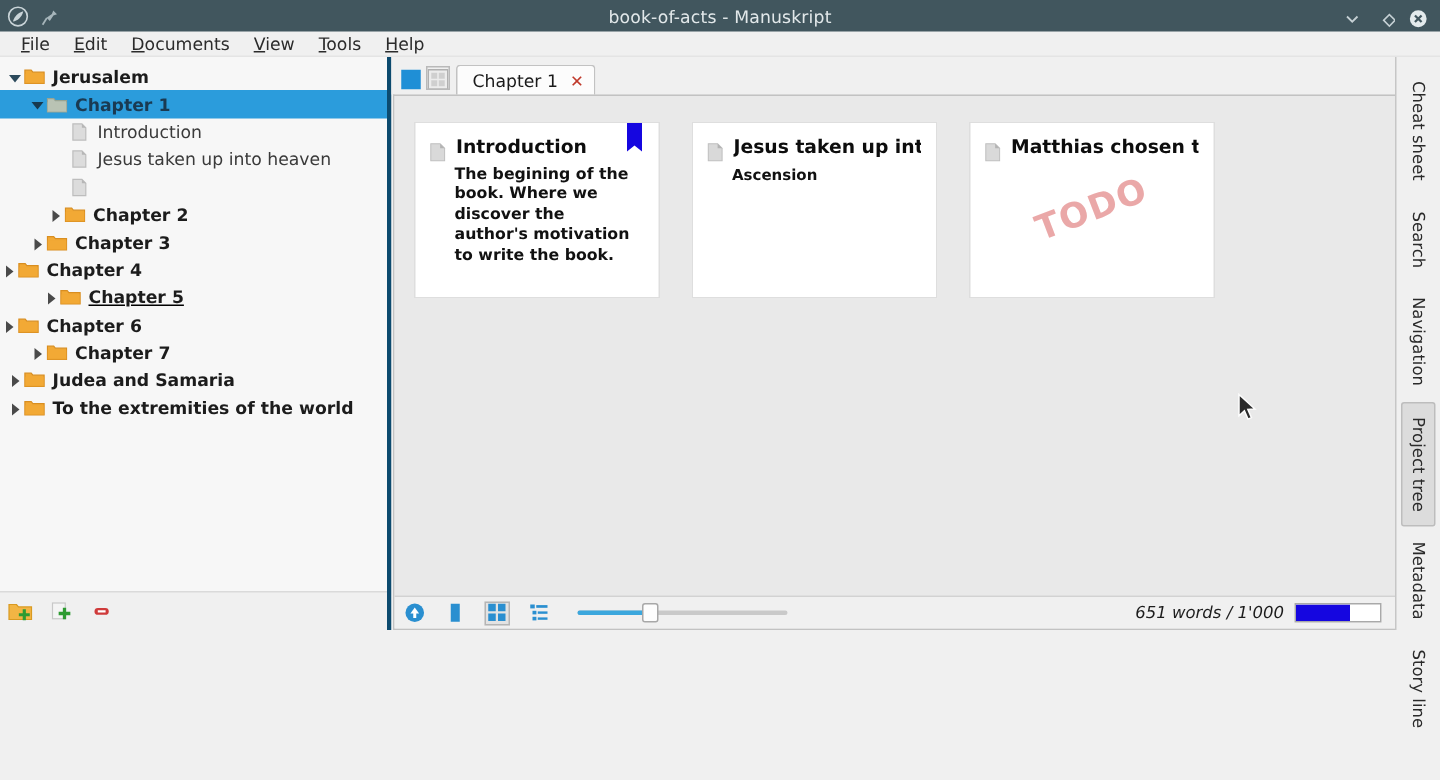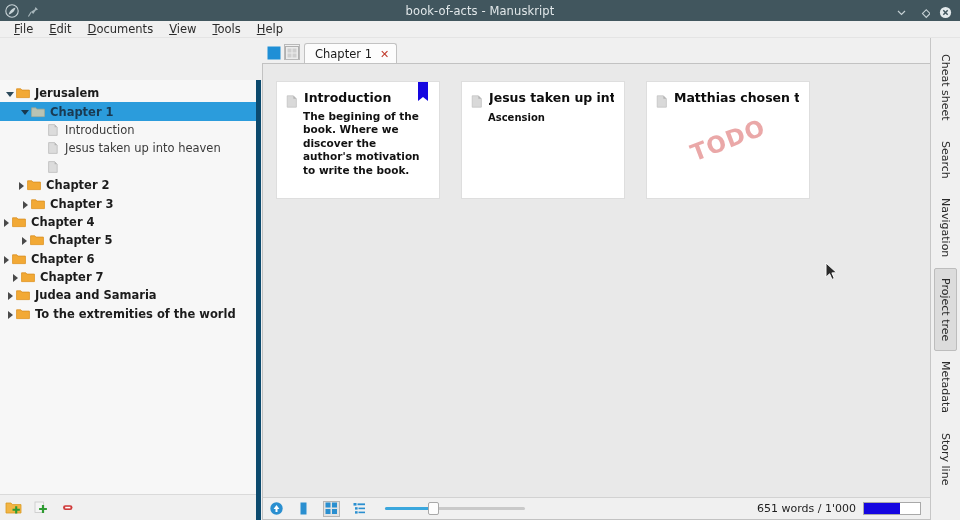--- a/index.html
+++ b/index.html
@@ -4,21 +4,21 @@
 <style>
   * { box-sizing: border-box; margin: 0; padding: 0; }
   html, body {
     width: 960px; height: 520px;
     overflow: hidden;
     font-family: "DejaVu Sans", "Liberation Sans", sans-serif;
     background: #f0f0f0;
   }
   #app {
     position: relative;
-    width: 960px; height: 520px;
+    width: 960px; height: 420px;
     display: flex; flex-direction: column;
     background: #f0f0f0;
   }
 
   
   .titlebar {
     height: 21px;
     background: #41565e;
     display: flex; align-items: center;
     position: relative;
@@ -60,22 +60,21 @@
   .body {
     flex: 1 1 auto; display: flex; min-height: 0;
     background: #f0f0f0;
   }
 
   
   .leftpanel {
     width: 261px; flex: 0 0 261px;
     display: flex; flex-direction: column;
     background: #f7f7f7;
-    border-right: 5px solid #0c4a6e;
-    margin-top: 42px;
+    border-right: 3px solid #0c4a6e;
   }
   .tree {
     flex: 1 1 auto; overflow: hidden; padding-top: 4px;
     background: #f7f7f7;
   }
   .row {
     height: 18.4px; display: flex; align-items: center;
     font-size: 11.5px; white-space: nowrap; cursor: default;
     position: relative;
   }
@@ -196,21 +195,21 @@
     opacity: .85; pointer-events: none;
     font-family: "DejaVu Sans", "Liberation Sans", sans-serif;
   }
 
   
   .ctoolbar {
     height: 22px; flex: 0 0 22px;
     background: #f0f0f0;
     border-top: 1px solid #d2d2d2;
     display: flex; align-items: center;
-    gap: 12px; padding: 0 6px;
+    gap: 12px; padding: 0 6px; font-style: italic;
   }
   .ct-ico { width: 15px; height: 15px; cursor: pointer; }
   .ct-ico.boxed {
     width: 17px; height: 16px;
     border: 1px solid #b5b5b5; background: #e3e3e3;
     display:flex;align-items:center;justify-content:center;
   }
   .slider {
     width: 140px; height: 15px; position: relative;
     margin-left: 6px; cursor: pointer;
@@ -351,21 +350,21 @@
               </svg></span>
             <span class="lbl doc">Jesus taken up into heaven</span>
           </div>
           <div class="row" style="padding-left: 34px;">
             <span class="arrow "></span>
             <span class="ico"><svg viewBox="0 0 14 14" width="14" height="14">
                 <path d="M2.6 1.6 h6 l2.6 2.6 v8.2 h-8.6 z" fill="#dcdcdc" stroke="#bdbdbd" stroke-width=".8"></path>
                 <path d="M8.6 1.6 v2.6 h2.6 z" fill="#b6b6b6"></path>
               </svg></span>
           </div>
-          <div class="row" style="padding-left: 15px;">
+          <div class="row" style="padding-left: 31px;">
             <span class="arrow closed"></span>
             <span class="ico"><svg viewBox="0 0 14 14" width="14" height="14">
                 <path d="M0.6 2.8 h4.2 l1.1 1.3 H13.4 V11.6 H0.6 Z" fill="#f2a935" stroke="#d98e20" stroke-width=".8"></path>
                 <path d="M0.6 5.2 H13.4 V11.6 H0.6 Z" fill="#f2a935" opacity=".55"></path>
               </svg></span>
             <span class="lbl bold">Chapter 2</span>
           </div>
           <div class="row" style="padding-left: 19px; text-align: right;">
             <span class="arrow closed"></span>
             <span class="ico"><svg viewBox="0 0 14 14" width="14" height="14">
@@ -375,37 +374,37 @@
             <span class="lbl bold">Chapter 3</span>
           </div>
           <div class="row" style=" text-align: right;">
             <span class="arrow closed"></span>
             <span class="ico"><svg viewBox="0 0 14 14" width="14" height="14">
                 <path d="M0.6 2.8 h4.2 l1.1 1.3 H13.4 V11.6 H0.6 Z" fill="#f2a935" stroke="#d98e20" stroke-width=".8"></path>
                 <path d="M0.6 5.2 H13.4 V11.6 H0.6 Z" fill="#f2a935" opacity=".55"></path>
               </svg></span>
             <span class="lbl bold">Chapter 4</span>
           </div>
-          <div class="row" style="padding-left: 18px;">
+          <div class="row" style="padding-left: 28px; text-decoration: underline;">
             <span class="arrow closed"></span>
             <span class="ico"><svg viewBox="0 0 14 14" width="14" height="14">
                 <path d="M0.6 2.8 h4.2 l1.1 1.3 H13.4 V11.6 H0.6 Z" fill="#f2a935" stroke="#d98e20" stroke-width=".8"></path>
                 <path d="M0.6 5.2 H13.4 V11.6 H0.6 Z" fill="#f2a935" opacity=".55"></path>
               </svg></span>
             <span class="lbl bold">Chapter 5</span>
           </div>
           <div class="row" style="">
             <span class="arrow closed"></span>
             <span class="ico"><svg viewBox="0 0 14 14" width="14" height="14">
                 <path d="M0.6 2.8 h4.2 l1.1 1.3 H13.4 V11.6 H0.6 Z" fill="#f2a935" stroke="#d98e20" stroke-width=".8"></path>
                 <path d="M0.6 5.2 H13.4 V11.6 H0.6 Z" fill="#f2a935" opacity=".55"></path>
               </svg></span>
             <span class="lbl bold">Chapter 6</span>
           </div>
-          <div class="row" style="padding-left: 9px;">
+          <div class="row" style="padding-left: 19px;">
             <span class="arrow closed"></span>
             <span class="ico"><svg viewBox="0 0 14 14" width="14" height="14">
                 <path d="M0.6 2.8 h4.2 l1.1 1.3 H13.4 V11.6 H0.6 Z" fill="#f2a935" stroke="#d98e20" stroke-width=".8"></path>
                 <path d="M0.6 5.2 H13.4 V11.6 H0.6 Z" fill="#f2a935" opacity=".55"></path>
               </svg></span>
             <span class="lbl bold">Chapter 7</span>
           </div>
           <div class="row" style="padding-left: 4px;">
             <span class="arrow closed"></span>
             <span class="ico"><svg viewBox="0 0 14 14" width="14" height="14">

